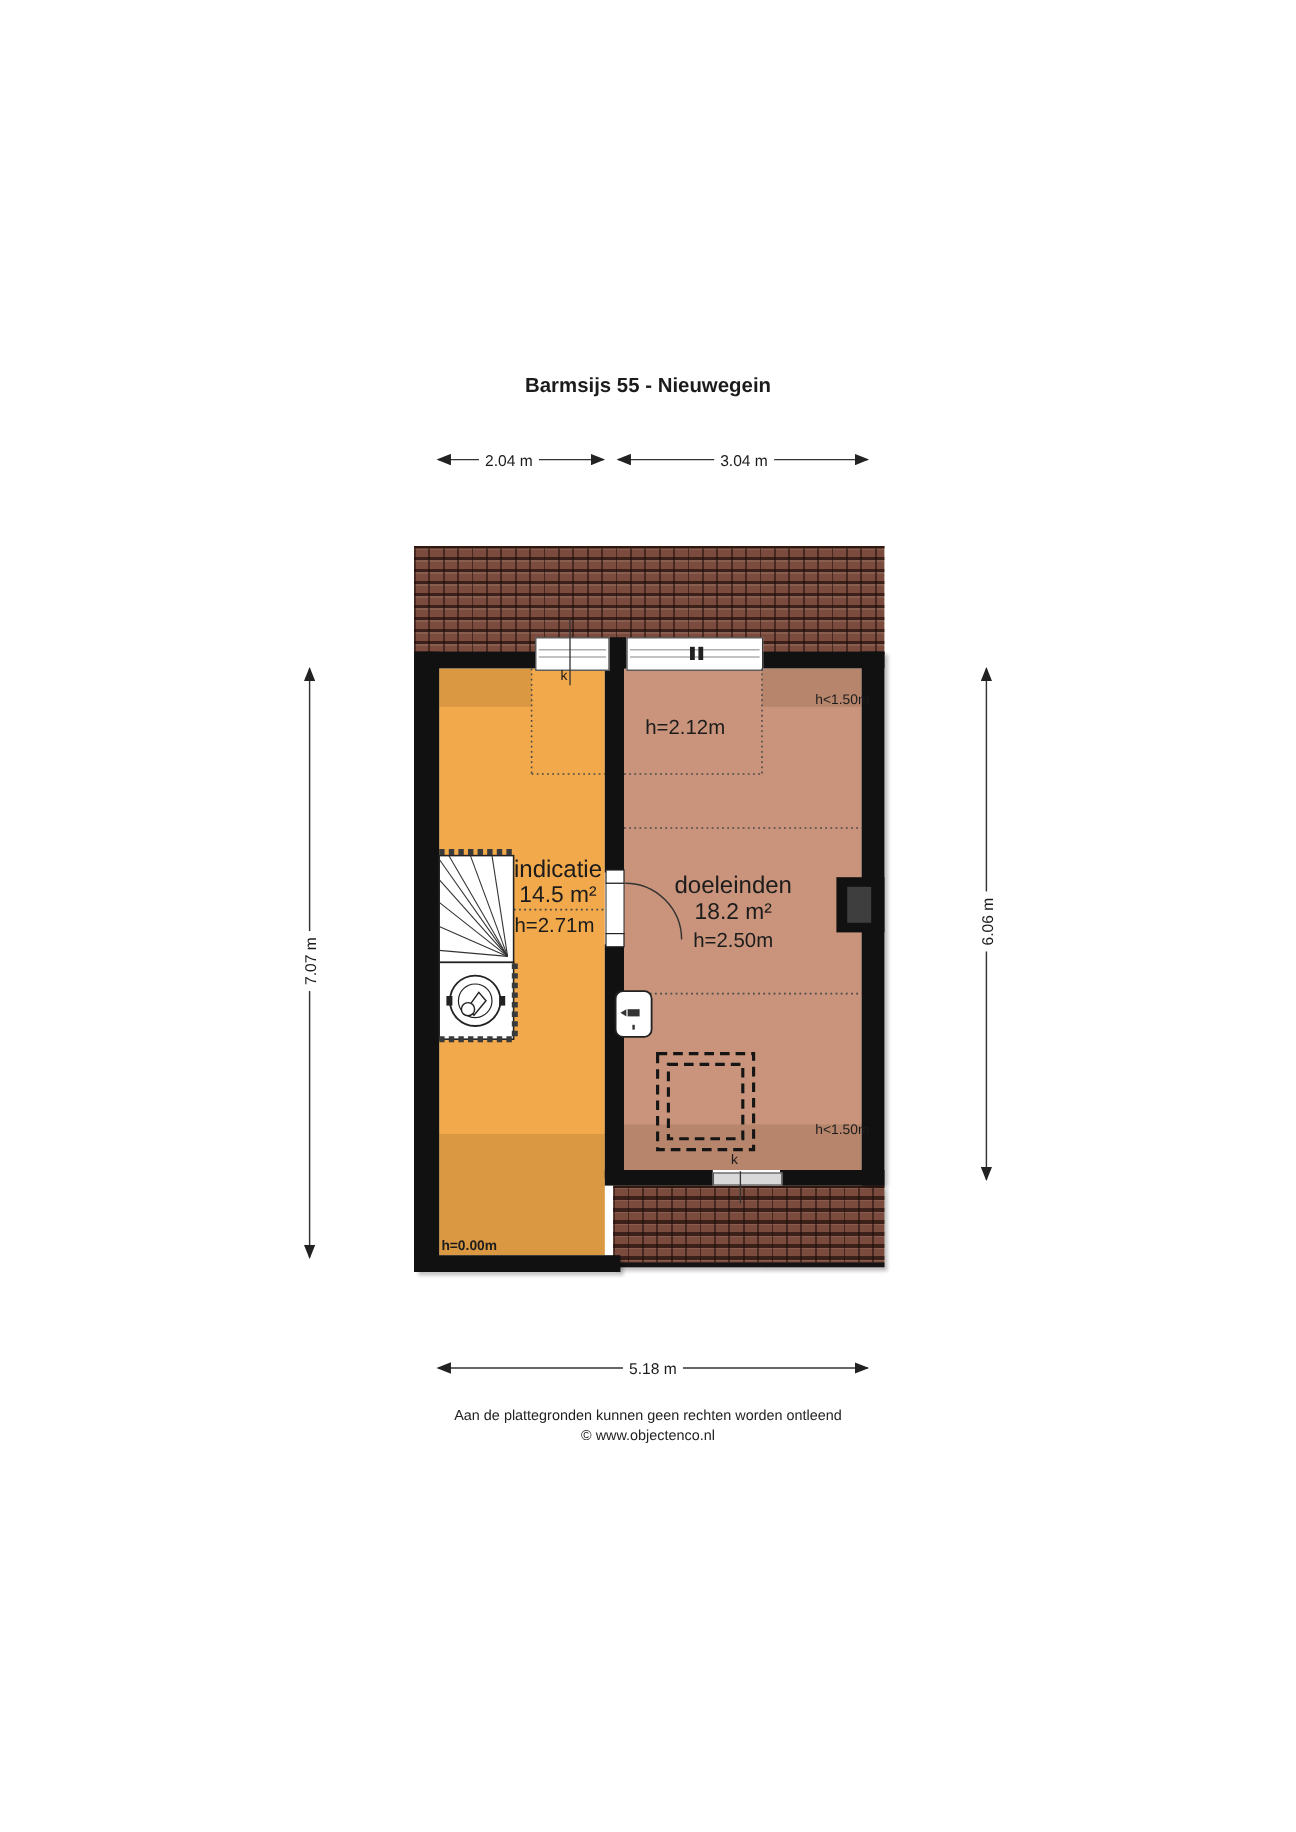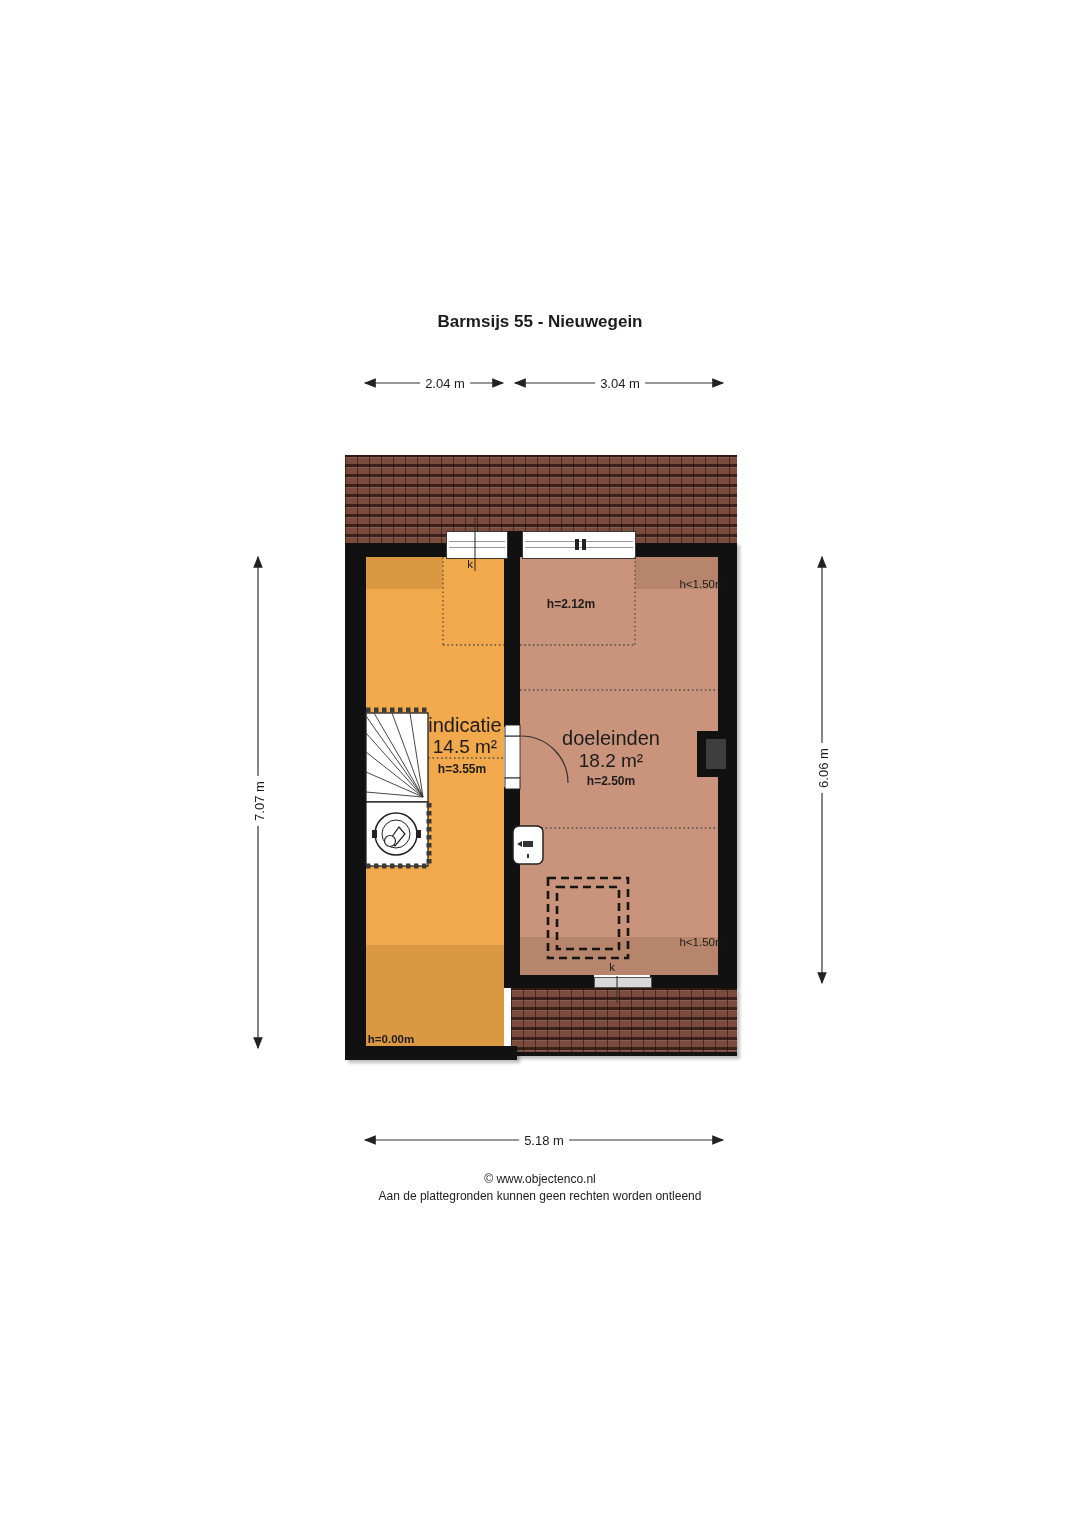--- a/index.html
+++ b/index.html
@@ -26,21 +26,21 @@
   .room-slaapkamer{left:520px;top:557px;width:198px;height:418px;background:var(--slaapkamer,#C9947B);}
   .shade{background:rgba(60,35,10,0.13);}
   
   .window{background:#fff;border:1px solid #3a3a3a;}
   .winline{position:absolute;left:2px;right:2px;height:1px;background:#9a9a9a;}
   .sill{background:#d9d9d9;border:1px solid #555;}
   
   .lbl{position:absolute;transform:translateX(-50%);white-space:nowrap;}
   .room-name{font-size:20px;}
   .room-area{font-size:19px;}
-  .room-h{font-size:12px;font-weight:bold;}
+  .room-h{font-size:17px;}
   .small-lbl{font-size:11.5px;}
   .dim-lbl{font-size:13px;background:#fff;padding:0 5px;}
   .dim-lbl-v{transform:translate(-50%,-50%) rotate(-90deg);}
   svg{position:absolute;left:0;top:0;}
 </style>
 </head>
 <body>
 
 <div class="abs title-block">
   <div class="title-line">Barmsijs 55 - Nieuwegein</div>
@@ -158,37 +158,37 @@
     <rect x="548" y="878" width="80" height="80"></rect>
     <rect x="557" y="887" width="62" height="62"></rect>
   </g>
 
   <g stroke="#333" stroke-width="1.1">
     <line x1="475" y1="516" x2="475" y2="571"></line>
     <line x1="617" y1="976" x2="617" y2="1003"></line>
   </g>
 </svg>
 
-<div class="lbl dim-lbl" style="left:445px;top:376px;">2.04 m</div>
+<div class="lbl dim-lbl" style="left:424px;top:376px;">2.04 m</div>
 <div class="lbl dim-lbl" style="left:620px;top:376px;">3.04 m</div>
 <div class="lbl dim-lbl dim-lbl-v" style="left:259px;top:801px;">7.07 m</div>
 <div class="lbl dim-lbl dim-lbl-v" style="left:823px;top:768px;">6.06 m</div>
 <div class="lbl dim-lbl" style="left:544px;top:1133px;">5.18 m</div>
 
 <div class="lbl room-name" style="left:465px;top:714px;">indicatie</div>
 <div class="lbl room-area" style="left:465px;top:736px;">14.5 m²</div>
-<div class="lbl room-h" style="left:462px;top:762px;">h=3.55m</div>
+<div class="lbl room-h" style="left:462px;top:762px;">h=2.71m</div>
 
 <div class="lbl room-name" style="left:611px;top:727px;">doeleinden</div>
 <div class="lbl room-area" style="left:611px;top:750px;">18.2 m²</div>
 <div class="lbl room-h" style="left:611px;top:774px;">h=2.50m</div>
 
 <div class="lbl room-h" style="left:571px;top:597px;">h=2.12m</div>
 <div class="lbl small-lbl" style="left:702px;top:578px;">h&lt;1.50m</div>
 <div class="lbl small-lbl" style="left:702px;top:936px;">h&lt;1.50m</div>
 <div class="lbl small-lbl" style="left:391px;top:1033px;font-weight:bold;">h=0.00m</div>
 <div class="lbl small-lbl" style="left:470px;top:558px;">k</div>
 <div class="lbl small-lbl" style="left:612px;top:961px;">k</div>
 
 <div class="abs footer-block">
+  <div>Aan de plattegronden kunnen geen rechten worden ontleend</div>
   <div>© www.objectenco.nl</div>
-  <div>Aan de plattegronden kunnen geen rechten worden ontleend</div>
 </div>
 
 </body></html>

